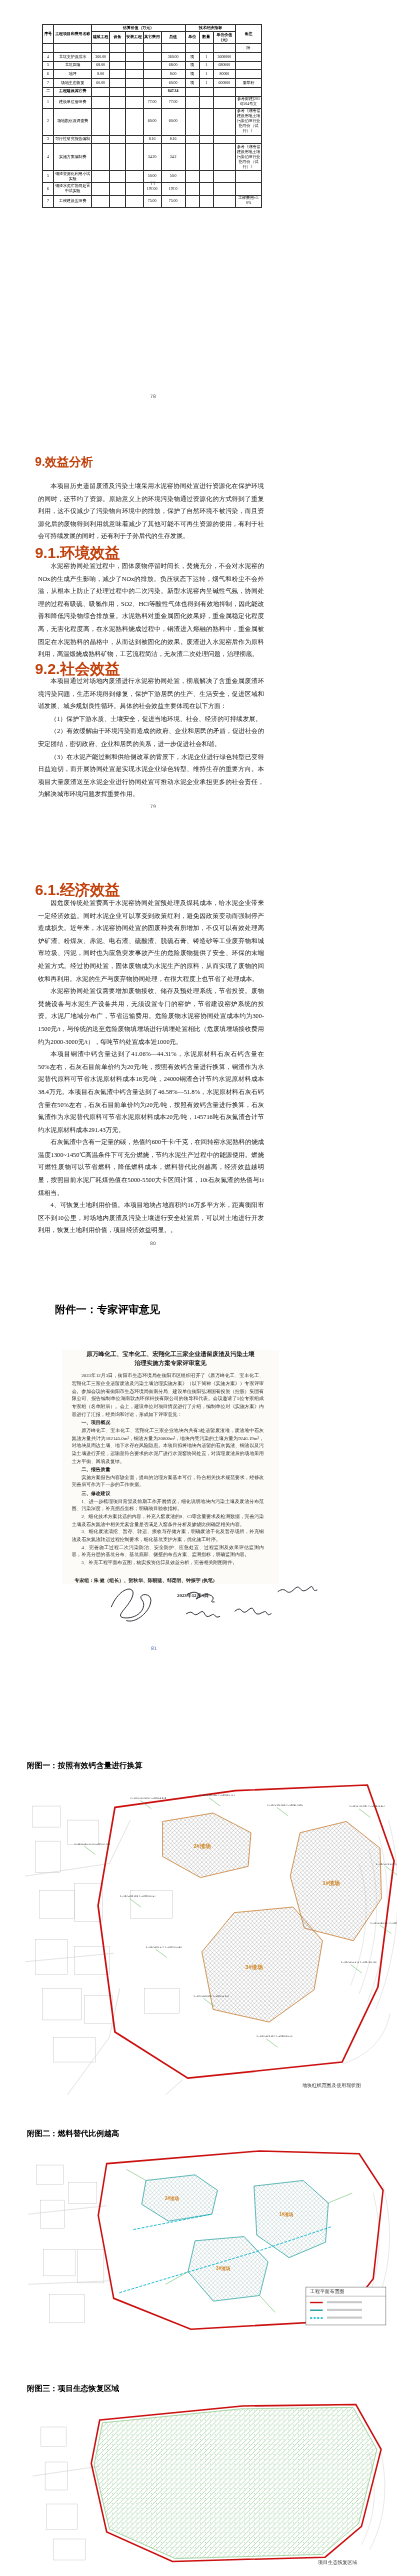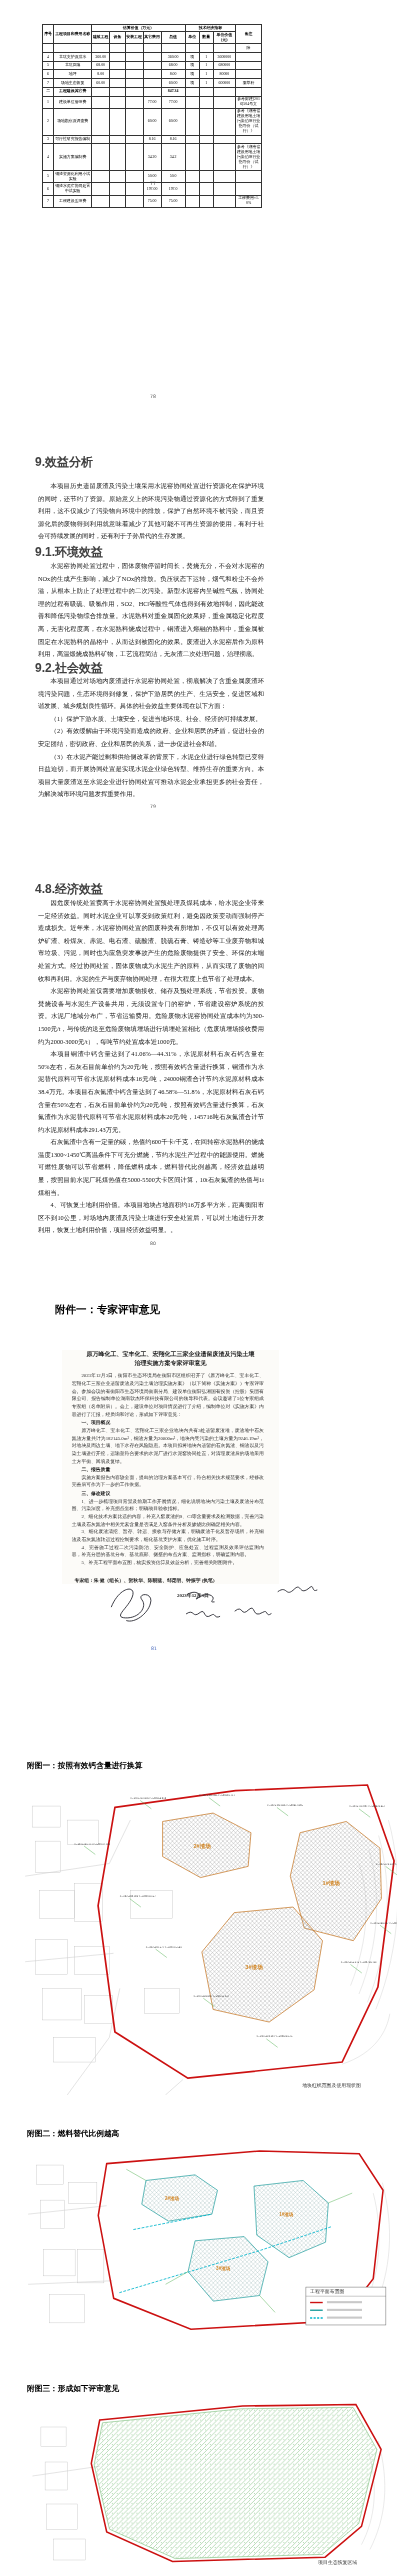--- a/index.html
+++ b/index.html
@@ -13,24 +13,24 @@
               vertical-align:middle;word-break:break-all;}
   .cost-table th{font-weight:bold;}
   .cost-table td{height:6.3px;}
   .bold-row td{font-weight:bold;}
 
   
   .pgnum{position:absolute;font-size:4.6px;color:#555;font-family:"DejaVu Sans",sans-serif;}
   .pgnum.blue{color:#4466bb;}
 
   
-  .sec-h1{position:absolute;left:35px;font-weight:bold;color:#404040;
+  .sec-h1{position:absolute;left:35px;font-weight:bold;color:#c2410c;
           font-family:"Liberation Sans",sans-serif;}
   .h-big{font-size:12px;}
-  .h-mid{font-size:12px;}
+  .h-mid{font-size:15px;}
   .para-block{position:absolute;left:38px;width:226px;font-size:6.3px;line-height:12.6px;
           text-align:justify;color:#141414;}
   .para-block p{margin:0;text-indent:2em;}
 
   
   .attach-h{position:absolute;left:35px;font-weight:bold;font-size:10.5px;
           font-family:Liberation Sans, sans-serif;color:#000;padding-left:20px;}
 
   
   .scan{position:absolute;left:62px;top:1350px;width:217px;background:#fcfbf8;
@@ -281,21 +281,21 @@
 <div class="sec-h1 h-mid" style="top:660px">9.2.社会效益</div>
 <div class="para-block" style="top:675px">
     <p>本项目通过对场地内废渣进行水泥窑协同处置，彻底解决了含重金属废渣环境污染问题，生态环境得到修复，保护下游居民的生产、生活安全，促进区域和谐发展、城乡规划良性循环。具体的社会效益主要体现在以下方面：</p>
     <p>（1）保护下游水质、土壤安全，促进当地环境、社会、经济的可持续发展。</p>
     <p>（2）有效缓解由于环境污染而造成的政府、企业和居民的矛盾，促进社会的安定团结，密切政府、企业和居民的关系，进一步促进社会和谐。</p>
     <p>（3）在水泥产能过剩和供给侧改革的背景下，水泥企业进行绿色转型已变得日益迫切，而开展协同处置是实现水泥企业绿色转型、维持生存的重要方向。本项目大量废渣送至水泥企业进行协同处置可推动水泥企业承担更多的社会责任，为解决城市环境问题发挥重要作用。</p>
   </div>
 
 <div class="pgnum" style="left:150px;top:804px">79</div>
 
-<div class="sec-h1 h-mid" style="top:881px">4.8.经济效益</div>
+<div class="sec-h1 h-mid" style="top:881px">6.1.经济效益</div>
 <div class="para-block" style="top:897px">
     <p>因危废传统处置费高于水泥窑协同处置预处理及煤耗成本，给水泥企业带来一定经济效益。同时水泥企业可以享受到政策红利，避免因政策变动而强制停产造成损失。近年来，水泥窑协同处置的固废种类有所增加，不仅可以有效处理高炉矿渣、粉煤灰、赤泥、电石渣、硫酸渣、脱硫石膏、铸造砂等工业废弃物和城市垃圾、污泥，同时也为应急突发事故产生的危险废物提供了安全、环保的末端处置方式。经过协同处置，固体废物成为水泥生产的原料，从而实现了废物的回收和再利用。水泥的生产与废弃物协同处理，在很大程度上也节省了处理成本。</p>
     <p>水泥窑协同处置仅需要增加废物接收、储存及预处理系统，节省投资。废物焚烧设备与水泥生产设备共用，无须设置专门的窑炉，节省建设窑炉系统的投资。水泥厂地域分布广，节省运输费用。危险废物水泥窑协同处置成本约为300-1500元/t，与传统的送至危险废物填埋场进行填埋处置相比（危废填埋场接收费用约为2000-3000元/t），每吨节约处置成本近1000元。</p>
     <p>本项目铜渣中钙含量达到了41.06%—44.31%，水泥原材料石灰石钙含量在50%左右，石灰石目前单价约为20元/吨，按照有效钙含量进行换算，铜渣作为水泥替代原料可节省水泥原材料成本16元/吨，24000铜渣合计节约水泥原材料成本38.4万元。本项目石灰氮渣中钙含量达到了46.58%—51.8%，水泥原材料石灰石钙含量在50%左右，石灰石目前单价约为20元/吨，按照有效钙含量进行换算，石灰氮渣作为水泥替代原料可节省水泥原材料成本20元/吨，145716吨石灰氮渣合计节约水泥原材料成本291.43万元。</p>
     <p>石灰氮渣中含有一定量的碳，热值约600千卡/千克，在回转窑水泥熟料的烧成温度1300~1450℃高温条件下可充分燃烧，节约水泥生产过程中的能源使用。燃烧可燃性废物可以节省燃料，降低燃料成本，燃料替代比例越高，经济效益越明显，按照目前水泥厂耗煤热值在5000-5500大卡区间计算，10t石灰氮渣的热值与1t煤相当。</p>
     <p>4、可恢复土地利用价值。本项目地块占地面积约16万多平方米，距离衡阳市区不到10公里，对场地内废渣及污染土壤进行安全处置后，可以对土地进行开发利用，恢复土地利用价值，项目经济效益明显。。</p>
   </div>
 
 <div class="pgnum" style="left:150px;top:1241px">80</div>
 
@@ -460,21 +460,21 @@
     <line x1="402" y1="226" x2="420" y2="226" stroke="#cc1111" stroke-width="2"></line>
     <rect x="426" y="224" width="50" height="3" fill="#c9c9c9"></rect>
     <line x1="402" y1="237" x2="420" y2="237" stroke="#1f9e9e" stroke-width="2"></line>
     <rect x="426" y="235" width="50" height="3" fill="#c9c9c9"></rect>
     <line x1="402" y1="248" x2="420" y2="248" stroke="#00b5cc" stroke-width="2" stroke-dasharray="3 2"></line>
     <rect x="426" y="246" width="50" height="3" fill="#c9c9c9"></rect>
     <text class="maplabel" x="402" y="213" font-size="5.5">工程平面布置图</text>
   </g>
 </svg>
 
-<div class="figure-caption" style="top:2384px">附图三：形成如下评审意见</div>
+<div class="figure-caption" style="top:2384px">附图三：项目生态恢复区域</div>
 
 <svg class="map-svg" style="left:32px;top:2399px" width="358" height="168" viewBox="0 0 510 240">
   <defs>
     <pattern id="eco" patternUnits="userSpaceOnUse" width="7" height="7">
       <path d="M0 7 L7 0" stroke="#3f9e3f" stroke-width="0.5"></path>
       <circle cx="2" cy="2" r="0.6" fill="#3f9e3f"></circle>
     </pattern>
   </defs>
   <g>
     <rect class="base" x="12" y="40" width="36" height="28"></rect>

